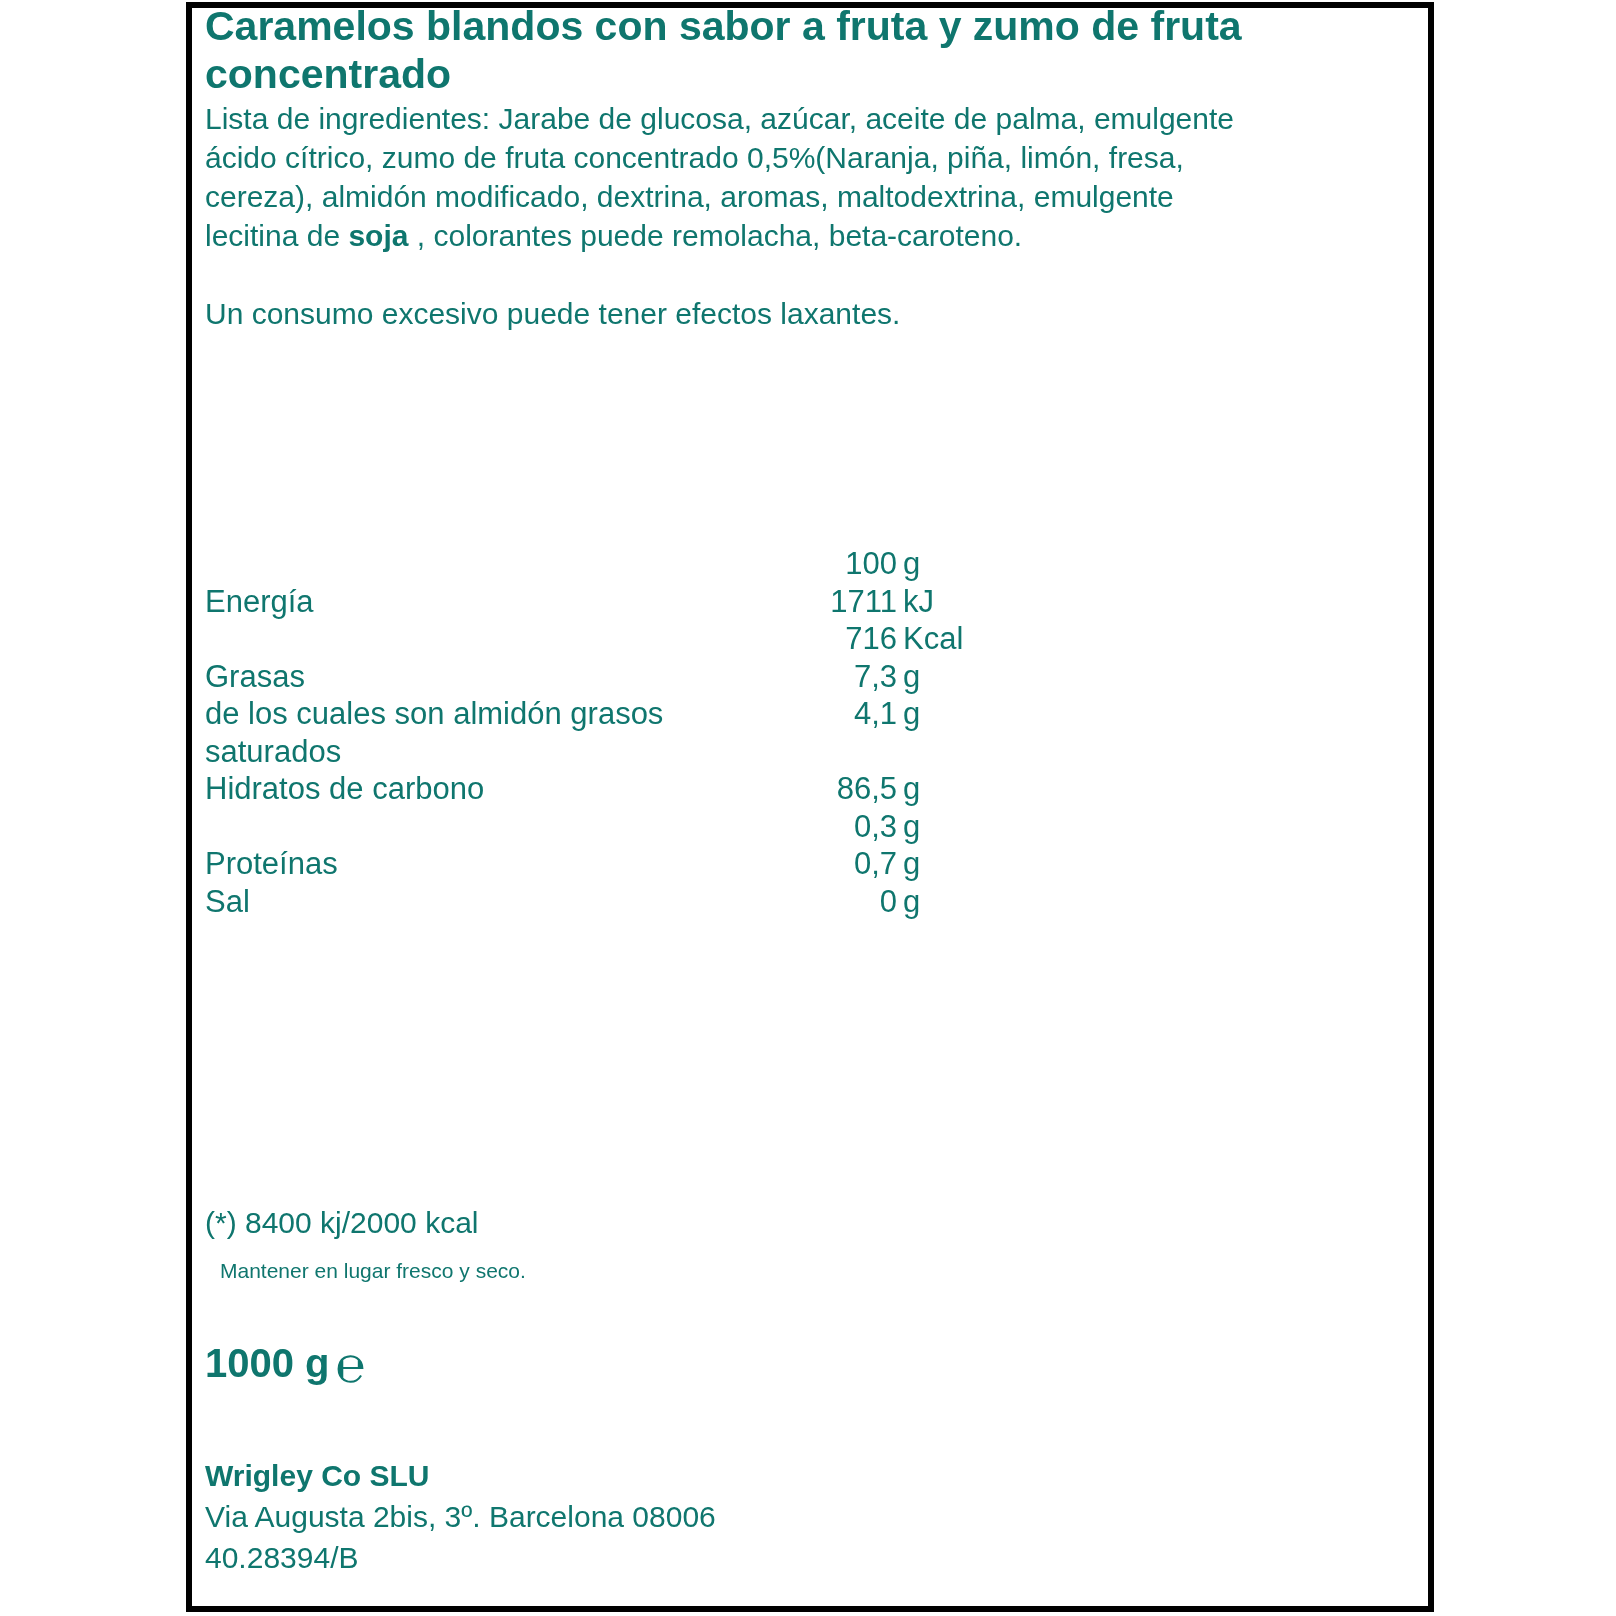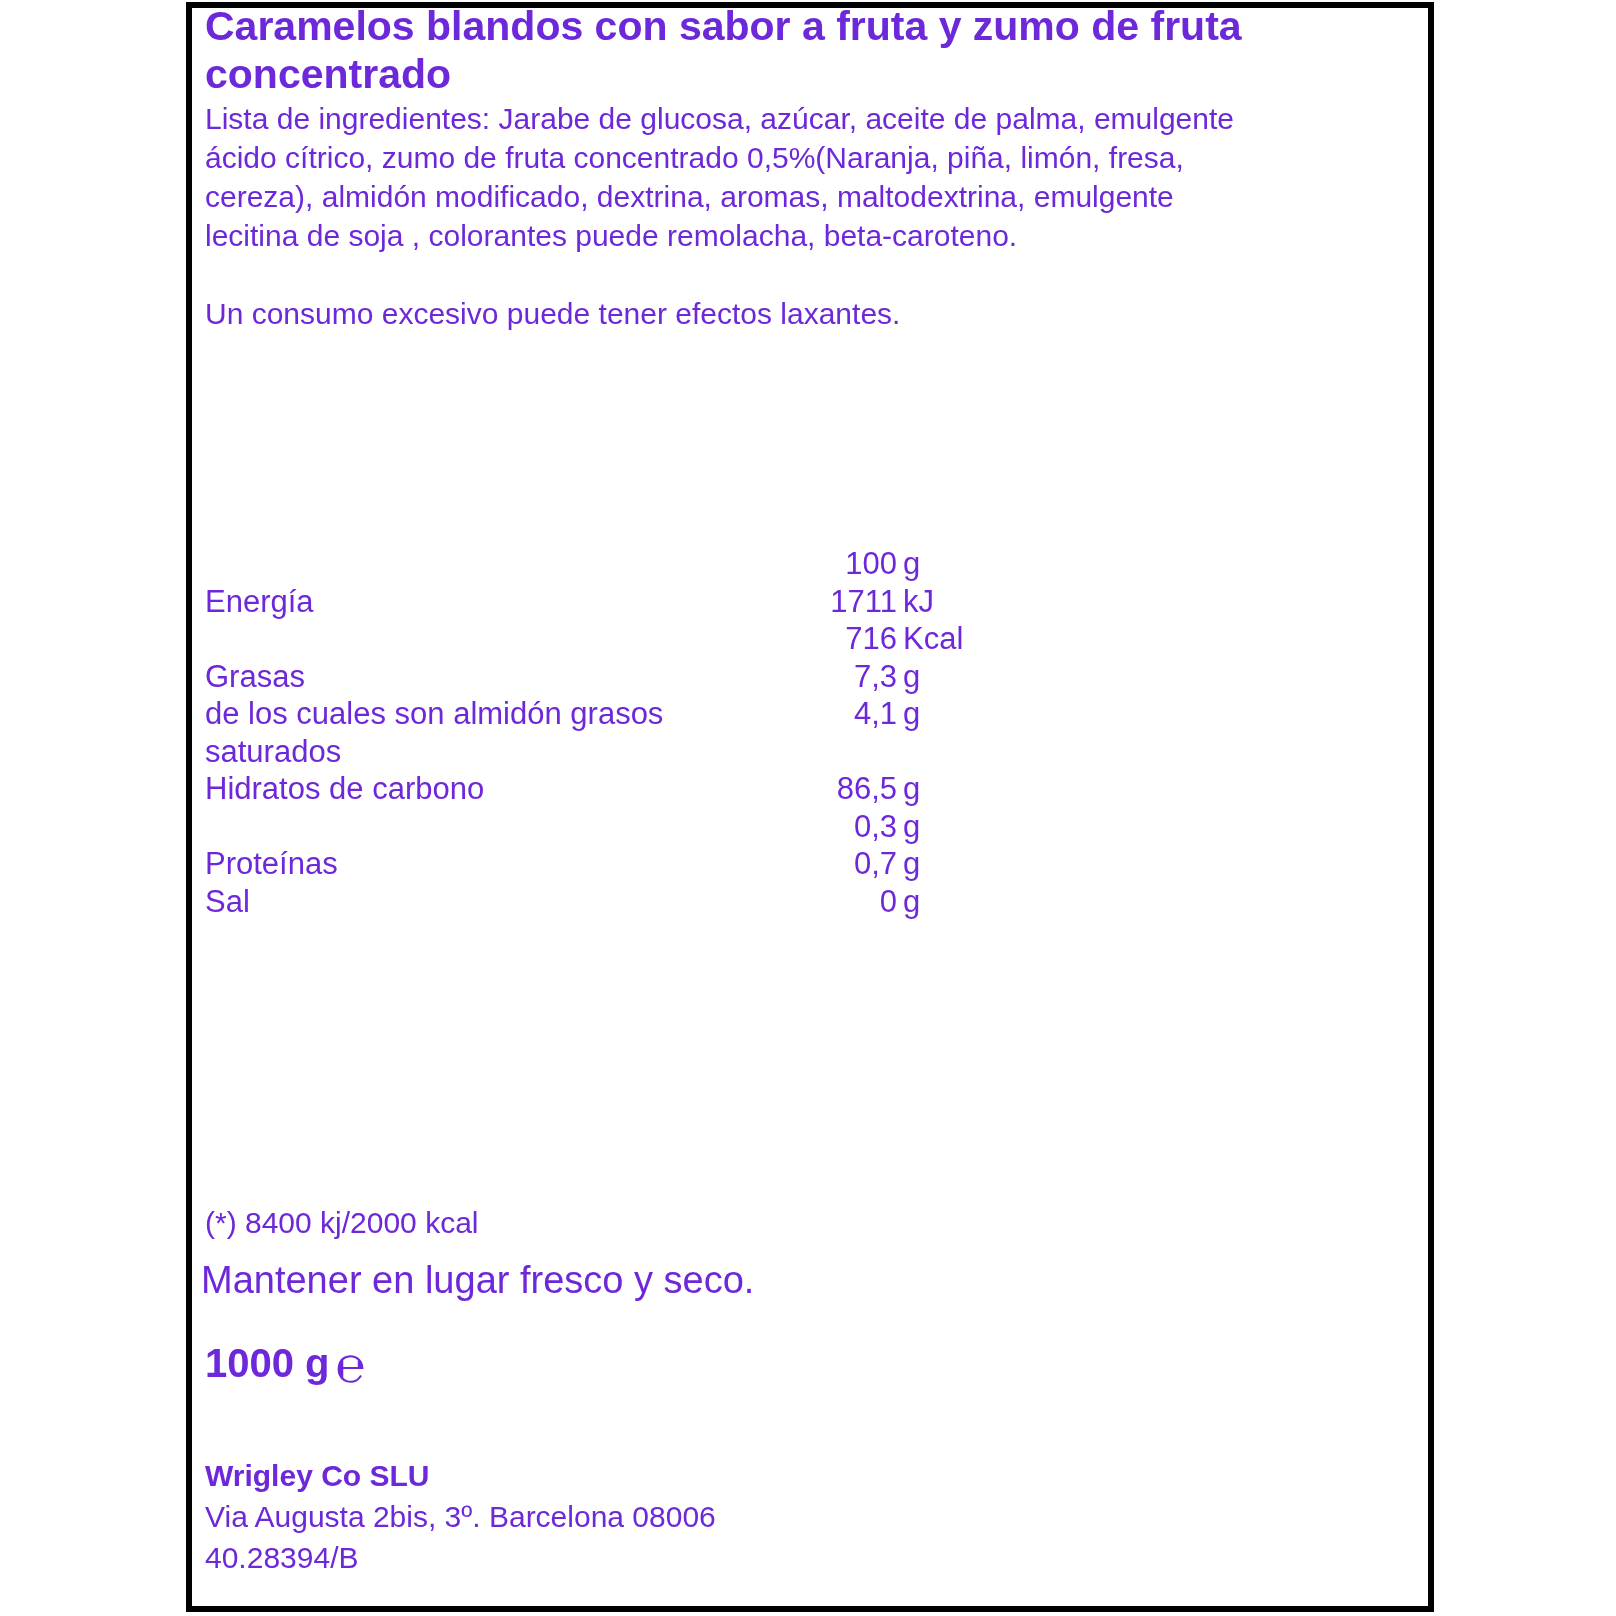--- a/index.html
+++ b/index.html
@@ -1,20 +1,20 @@
 <!DOCTYPE html>
 <html><head>
 <meta charset="utf-8">
 <style>
   html,body{margin:0;padding:0;background:#fff;}
   .page{
     position:relative;
     width:1616px;height:1616px;
     background:#fff;
-    color:#6d28d9;
+    color:#0f766e;
     font-family:"Liberation Sans","DejaVu Sans",sans-serif;
     overflow:hidden;
   }
   .label-box{
     position:absolute;
     left:186px;top:2px;
     width:1248px;height:1610px;
     box-sizing:border-box;
     border:6px solid #000;
     background:#fff;
@@ -49,22 +49,22 @@
   .nlabel{display:inline-block;}
   .nvalue{position:absolute;left:400px;width:292px;text-align:right;}
   .nunit{position:absolute;left:698px;}
   .footnote{
     position:absolute;
     left:205px;top:1206px;
     font-size:30px;
   }
   .storage{
     position:absolute;
-    left:201px;top:1259px;
-    font-size:38px;
+    left:220px;top:1259px;
+    font-size:21px;
     text-align:right;
   }
   .net-weight{
     position:absolute;
     left:205px;top:1336px;
     font-size:40px;
     font-weight:700;
   }
   .esign{
     font-weight:400;
@@ -72,21 +72,21 @@
     margin-left:6px;
     vertical-align:-5px;
   }
   .company-block{
     position:absolute;
     left:205px;top:1455px;
     font-size:30px;
     line-height:41px;
   }
   .company{font-weight:700;}
-  .bold{font-weight:400;}
+  .bold{font-weight:700;}
 </style>
 </head>
 <body>
 
 <div class="page">
   <div class="label-box"></div>
 
   <div class="product-title">Caramelos blandos con sabor a fruta y zumo de fruta concentrado</div>
 
   <div class="ingredients">

